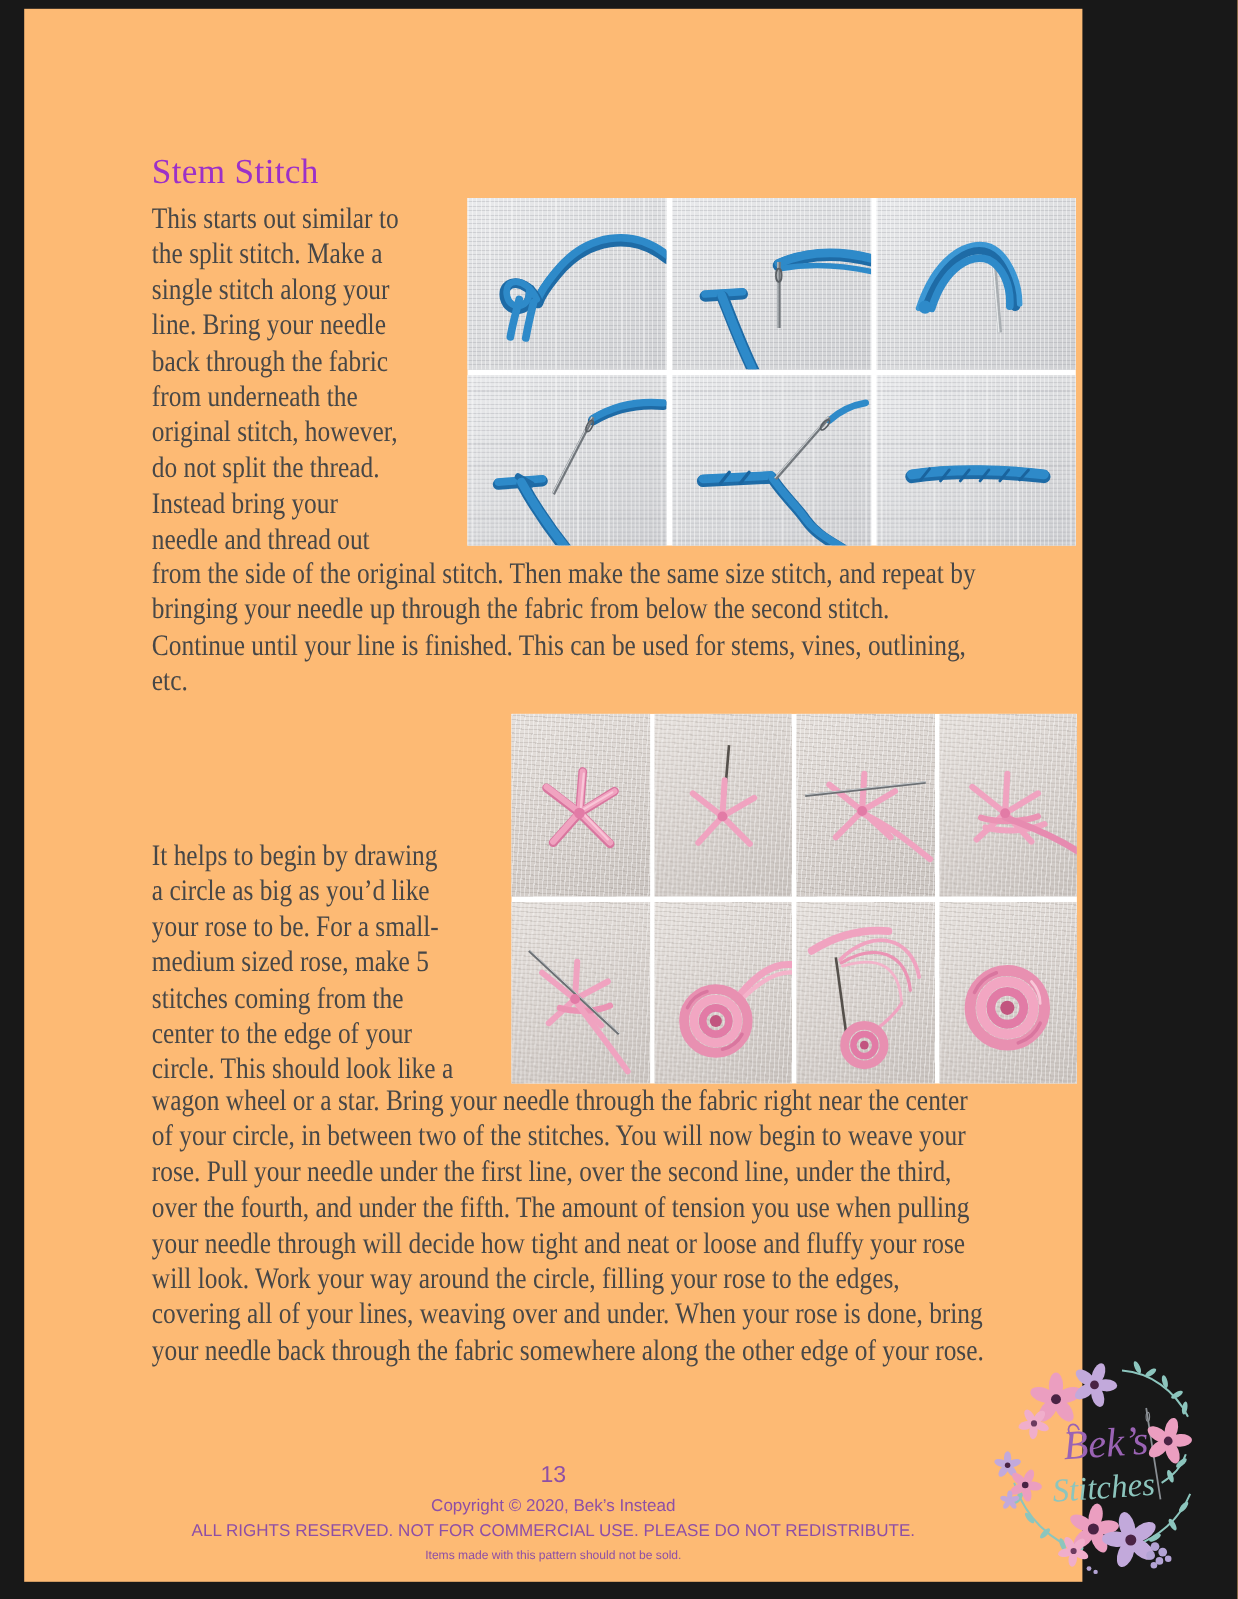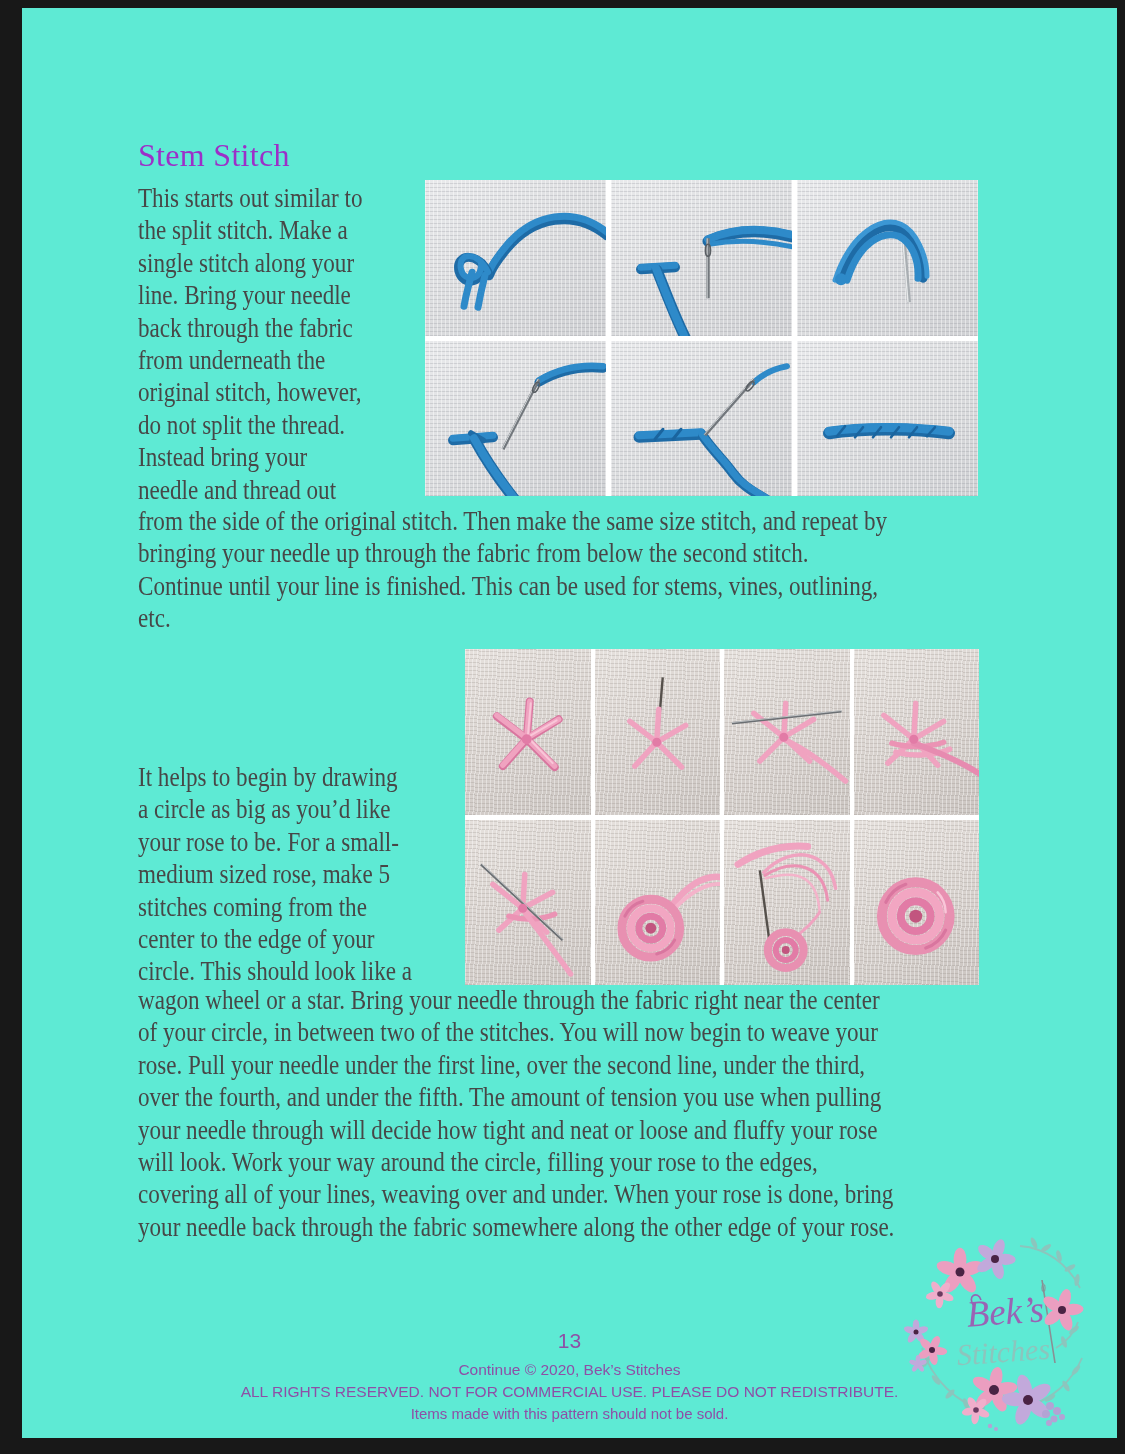--- a/index.html
+++ b/index.html
@@ -5,22 +5,22 @@
   html,body{margin:0;padding:0;}
   body{
     width:1125px;height:1454px;
     background:#181818;
     position:relative;
     overflow:hidden;
     font-family:"Liberation Serif", serif;
   }
   .page{
     position:absolute;left:22px;top:8px;
-    width:1095px;height:1430px;
-    background:#5eead4;
+    width:962px;height:1430px;
+    background:#fdba74;
   }
   
   .h1{
     position:absolute;
     font-size:32px;color:#9c30c8;
     letter-spacing:.3px;
     white-space:pre;
   }
   .body-text{
     position:absolute;
@@ -49,21 +49,21 @@
   .thread{fill:none;stroke-linecap:round;stroke-linejoin:round;}
   
   .footer{
     position:absolute;left:0;top:1320px;width:100%;
     text-align:center;color:#8e4fa6;
     font-family:"Liberation Sans", sans-serif;
   }
   .footer .num{font-size:21px;line-height:25px;margin-bottom:6px;}
   .footer .l1{font-size:15.5px;line-height:22px;}
   .footer .l2{font-size:15.5px;line-height:22px;}
-  .footer .l3{font-size:15px;line-height:22px;text-align:center;}
+  .footer .l3{font-size:11px;line-height:22px;text-align:center;}
   .logo{position:absolute;left:872px;top:1222px;width:220px;height:205px;}
 </style>
 </head>
 <body>
 
 <div class="page">
 
   <div class="h1" style="left:116px;top:129px;">Stem Stitch</div>
 
   <div class="body-text" style="left:116px;top:174px;">This starts out similar to
@@ -308,21 +308,21 @@
 of your circle, in between two of the stitches. You will now begin to weave your
 rose. Pull your needle under the first line, over the second line, under the third,
 over the fourth, and under the fifth. The amount of tension you use when pulling
 your needle through will decide how tight and neat or loose and fluffy your rose
 will look. Work your way around the circle, filling your rose to the edges,
 covering all of your lines, weaving over and under. When your rose is done, bring
 your needle back through the fabric somewhere along the other edge of your rose.</div>
 
   <div class="footer">
     <div class="num">13</div>
-    <div class="l1">Continue © 2020, Bek’s Stitches</div>
+    <div class="l1">Copyright © 2020, Bek’s Instead</div>
     <div class="l2">ALL RIGHTS RESERVED. NOT FOR COMMERCIAL USE. PLEASE DO NOT REDISTRIBUTE.</div>
     <div class="l3">Items made with this pattern should not be sold.</div>
   </div>
 
   <svg class="logo" viewBox="0 0 220 205">
     <defs>
       <g id="f5">
         <ellipse cx="0" cy="-9" rx="4.8" ry="9"></ellipse>
         <ellipse cx="0" cy="-9" rx="4.8" ry="9" transform="rotate(72)"></ellipse>
         <ellipse cx="0" cy="-9" rx="4.8" ry="9" transform="rotate(144)"></ellipse>

